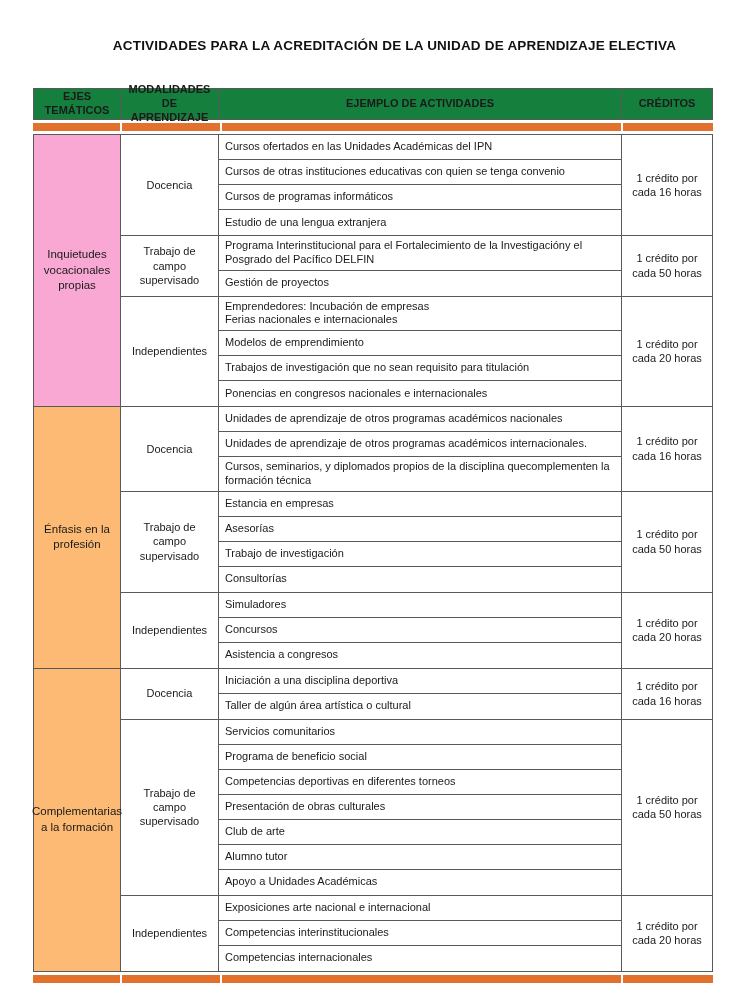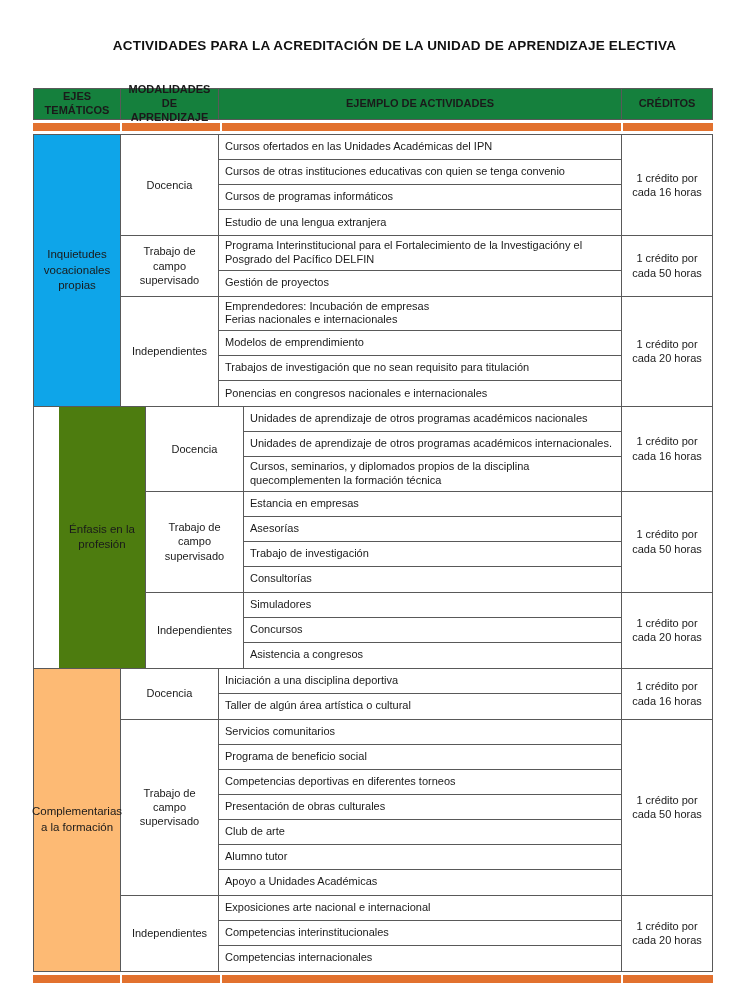--- a/index.html
+++ b/index.html
@@ -143,21 +143,21 @@
         <div class="th w3">CRÉDITOS</div>
       </div>
     <div class="accent-bar" id="topbar">
         <div class="seg w0" style="background: rgb(226, 113, 46);"></div>
         <div class="seg w1" style="background: rgb(226, 113, 46);"></div>
         <div class="seg w2" style="background: rgb(226, 113, 46);"></div>
         <div class="seg w3" style="background: rgb(226, 113, 46);"></div>
       </div>
     <div class="tbody" id="tbody">
         <div class="section">
-          <div class="eje-cell w0" style="background: #0ea5e9;">Inquietudes vocacionales propias</div>
+          <div class="eje-cell w0" style="background: #f9a8d4;">Inquietudes vocacionales propias</div>
           <div class="section-right">
             <div class="group">
               <div class="mod-cell w1">Docencia</div>
               <div class="acts-col">
                 <div class="act-cell">Cursos ofertados en las Unidades Académicas del IPN</div>
                 <div class="act-cell">Cursos de otras instituciones educativas con quien se tenga convenio</div>
                 <div class="act-cell">Cursos de programas informáticos</div>
                 <div class="act-cell">Estudio de una lengua extranjera</div>
               </div>
               <div class="credit-cell w3">1 crédito por cada 16 horas</div>
@@ -177,21 +177,21 @@
 Ferias nacionales e internacionales</div>
                 <div class="act-cell">Modelos de emprendimiento</div>
                 <div class="act-cell">Trabajos de investigación que no sean requisito para titulación</div>
                 <div class="act-cell">Ponencias en congresos nacionales e internacionales</div>
               </div>
               <div class="credit-cell w3">1 crédito por cada 20 horas</div>
             </div>
           </div>
         </div>
         <div class="section">
-          <div class="eje-cell w0" style="background: #4d7c0f; margin-left: 25px;">Énfasis en la profesión</div>
+          <div class="eje-cell w0" style="background: #fdba74;">Énfasis en la profesión</div>
           <div class="section-right">
             <div class="group">
               <div class="mod-cell w1">Docencia</div>
               <div class="acts-col">
                 <div class="act-cell">Unidades de aprendizaje de otros programas académicos nacionales</div>
                 <div class="act-cell">Unidades de aprendizaje de otros programas académicos internacionales.</div>
                 <div class="act-cell">Cursos, seminarios, y diplomados propios de la disciplina quecomplementen la formación técnica</div>
               </div>
               <div class="credit-cell w3">1 crédito por cada 16 horas</div>
             </div>

